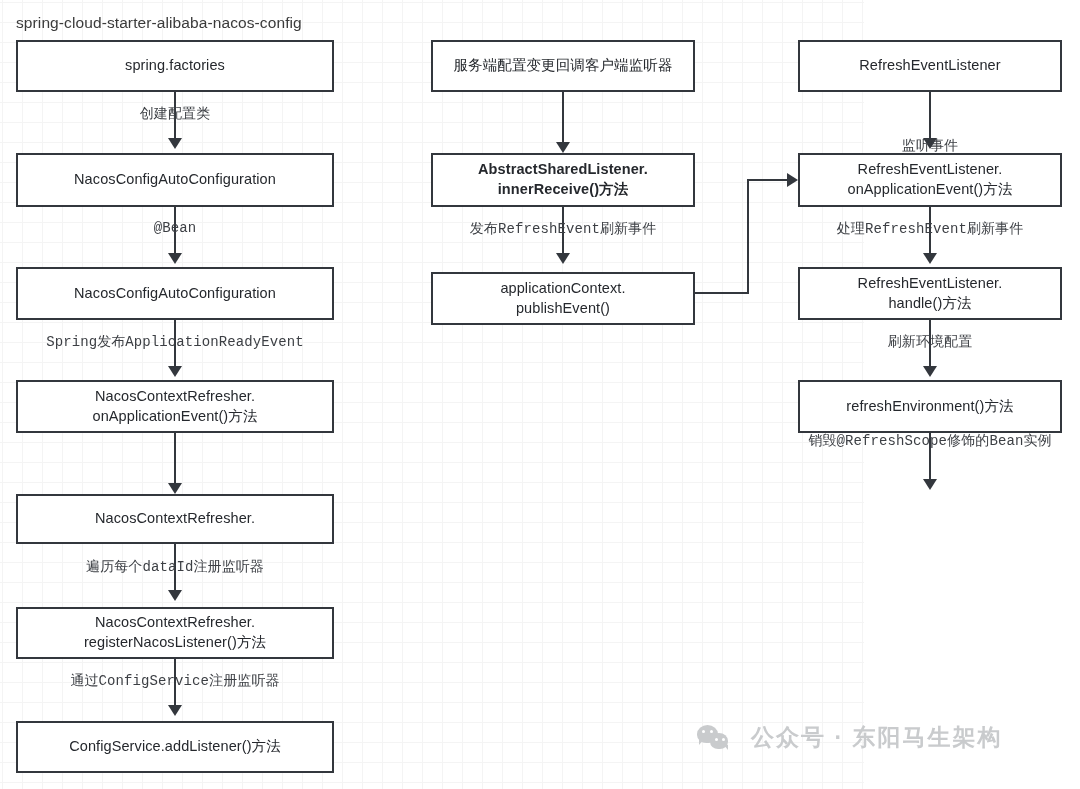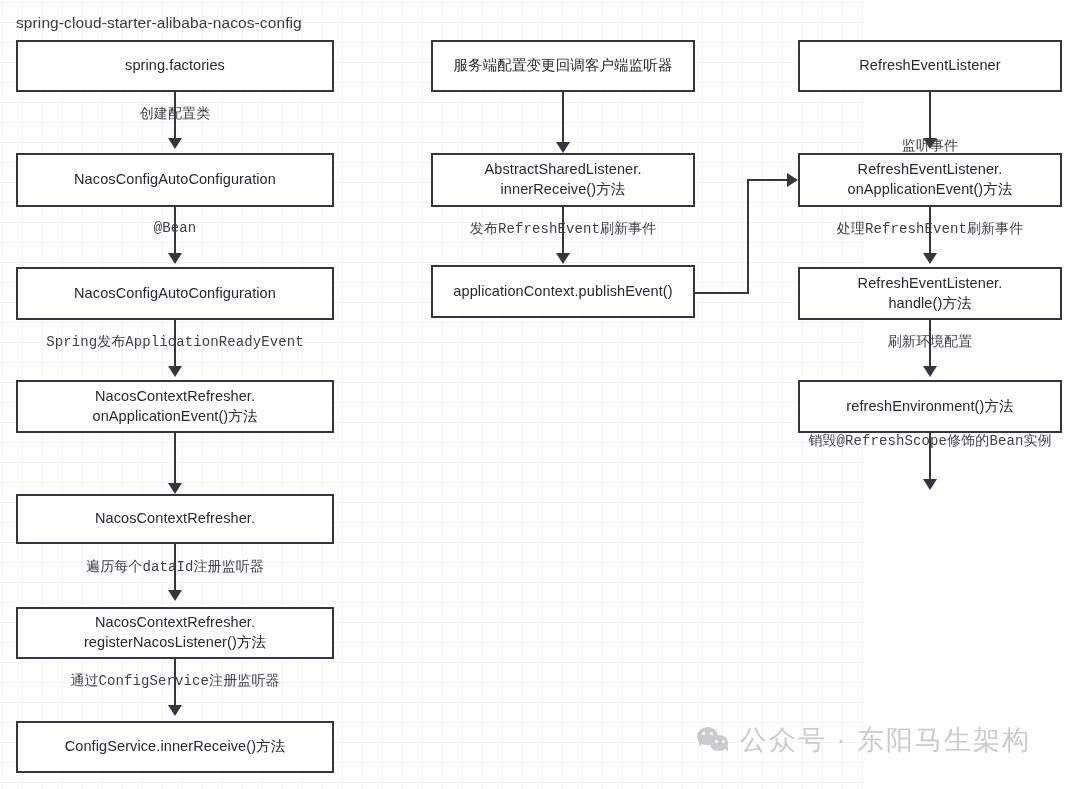--- a/index.html
+++ b/index.html
@@ -88,25 +88,26 @@
     border-bottom: 7px solid transparent;
     border-left: 11px solid #33373d;
   }
 
   #watermark {
     position: absolute;
     left: 697px;
     top: 722px;
     display: flex;
     align-items: center;
-    gap: 9px;
+    gap: 20px;
     color: #c9cbcd;
-    font-size: 27px;
+    font-size: 23px;
     letter-spacing: 2px;
     white-space: nowrap;
+    font-weight: bold;
   }
   #watermark .wechat-icon {
     display: inline-block;
     width: 34px;
     height: 28px;
     position: relative;
   }
   #watermark .wechat-icon .b1,
   #watermark .wechat-icon .b2 {
     position: absolute;
@@ -188,40 +189,40 @@
   <div class="node" style="left:16px; top:607px; width:318px; height:52px; flex-direction:column;">
     <span>NacosContextRefresher.</span>
     <span>registerNacosListener()方法</span>
   </div>
 
   <div class="vline" style="left:174px; top:659px; height:48px;"></div>
   <div class="arrow-down" style="left:168px; top:705px;"></div>
   <div class="edge-label" style="left:0px; top:672px; width:350px;">通过ConfigService注册监听器</div>
 
   <div class="node" style="left:16px; top:721px; width:318px; height:52px;">
-    <span>ConfigService.innerReceive()方法</span>
+    <span>ConfigService.addListener()方法</span>
   </div>
 
   <div class="node" style="left:431px; top:40px; width:264px; height:52px;">
     <span>服务端配置变更回调客户端监听器</span>
   </div>
 
   <div class="vline" style="left:562px; top:92px; height:54px;"></div>
   <div class="arrow-down" style="left:556px; top:142px;"></div>
 
-  <div class="node" style="left:431px; top:153px; width:264px; height:54px; flex-direction:column;">
+  <div class="node" style="left:431px; top:153px; width:264px; height:54px; flex-direction:column;font-weight:bold;">
     <span>AbstractSharedListener.</span>
     <span>innerReceive()方法</span>
   </div>
 
   <div class="vline" style="left:562px; top:207px; height:48px;"></div>
   <div class="arrow-down" style="left:556px; top:253px;"></div>
   <div class="edge-label" style="left:415px; top:220px; width:296px;">发布RefreshEvent刷新事件</div>
 
-  <div class="node" style="left:431px; top:265px; width:264px; height:53px; ">
+  <div class="node" style="left:431px; top:272px; width:264px; height:53px; flex-direction:column;">
     <span>applicationContext.</span>
     <span>publishEvent()</span>
   </div>
 
   <div class="hline" style="left:695px; top:292px; width:54px;"></div>
   <div class="vline" style="left:747px; top:179px; height:115px;"></div>
   <div class="hline" style="left:747px; top:179px; width:44px;"></div>
   <div class="arrow-right" style="left:787px; top:173px;"></div>
 
   <div class="node" style="left:798px; top:40px; width:264px; height:52px;">

